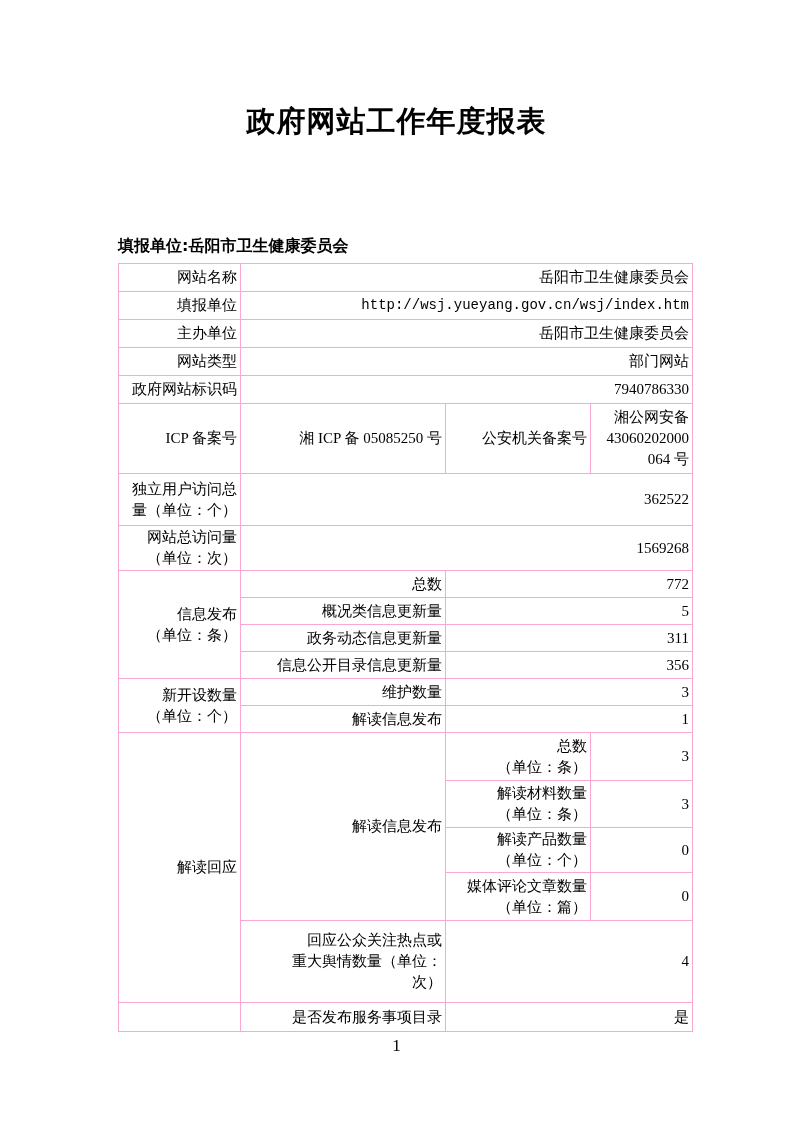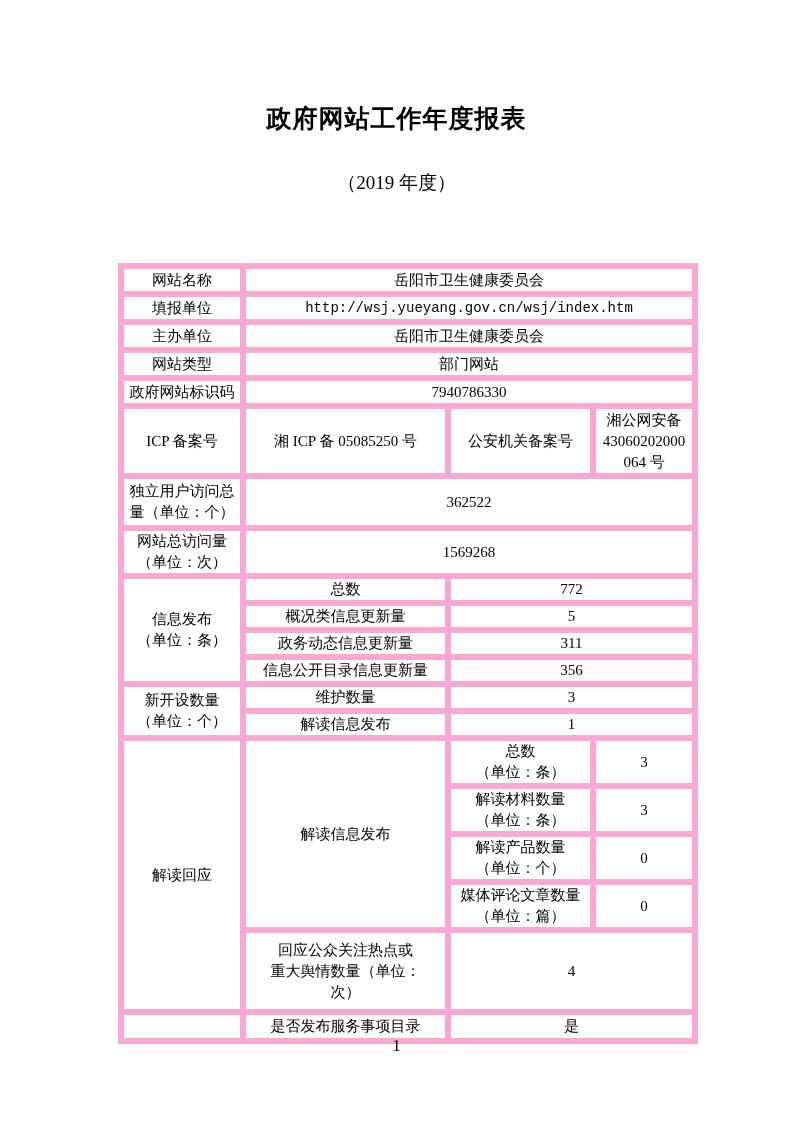--- a/index.html
+++ b/index.html
@@ -4,55 +4,55 @@
 <style>
   html,body{margin:0;padding:0;background:#ffffff;}
   .page{
     position:relative;width:793px;height:1122px;background:#ffffff;
     color:#000;font-family:"Liberation Serif","DejaVu Serif",serif;
     overflow:hidden;
   }
   .doc-title{
     position:absolute;top:102px;left:0;width:100%;text-align:center;
     font-family:"DejaVu Sans","Liberation Sans",sans-serif;
-    font-weight:bold;font-size:25px;letter-spacing:1px;
+    font-weight:bold;font-size:29px;letter-spacing:1px;
   }
   .doc-subtitle{
     position:absolute;top:170px;left:0;width:100%;text-align:center;
     font-size:19px;
   }
   .unit-line{
     position:absolute;top:236px;left:118px;
     font-family:"DejaVu Sans","Liberation Sans",sans-serif;
     font-weight:bold;font-size:16px;
   }
   table.report{
     position:absolute;left:118px;top:263px;width:574px;
     border-collapse:collapse;table-layout:fixed;
     font-size:15px;line-height:21px;
   }
   table.report td{
-    border:6px solid #f9a8d4;text-align:center;vertical-align:middle;
+    border:1px solid #f9a8d4;text-align:right;vertical-align:middle;
     padding:0 3px;overflow:hidden;word-break:break-all;
   }
   .pre{white-space:pre-line;margin-top:19px;}
   .mono{font-family:"Liberation Mono","DejaVu Sans Mono",monospace;font-size:14px;margin-left:12px;}
   .h27{height:27px}.h28{height:28px}.h29{height:29px}.h45{height:45px}
   .h47{height:47px}.h48{height:48px}.h52{height:52px}.h65{height:82px}.h70{height:70px}
   .page-num{
     position:absolute;top:1036px;left:0;width:100%;text-align:center;font-size:17px;
   }
 </style>
 </head>
 <body>
 
 <div class="page">
 
   <div class="doc-title">政府网站工作年度报表</div>
-  <div class="doc-subtitle">（2019 年度）</div>
+  <div class="unit-line">填报单位:岳阳市卫生健康委员会</div>
 
   <table class="report">
     <colgroup>
       <col style="width:122px">
         <col style="width:205px">
         <col style="width:145px">
         <col style="width:102px">
     </colgroup>
 
     <tbody>

